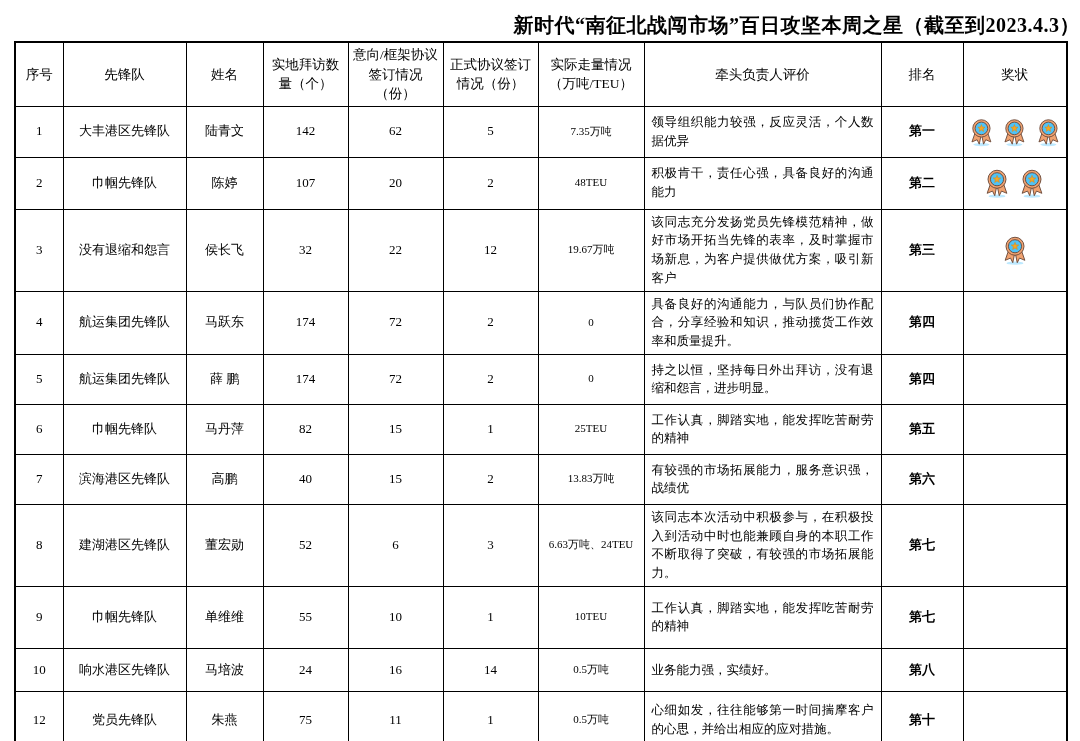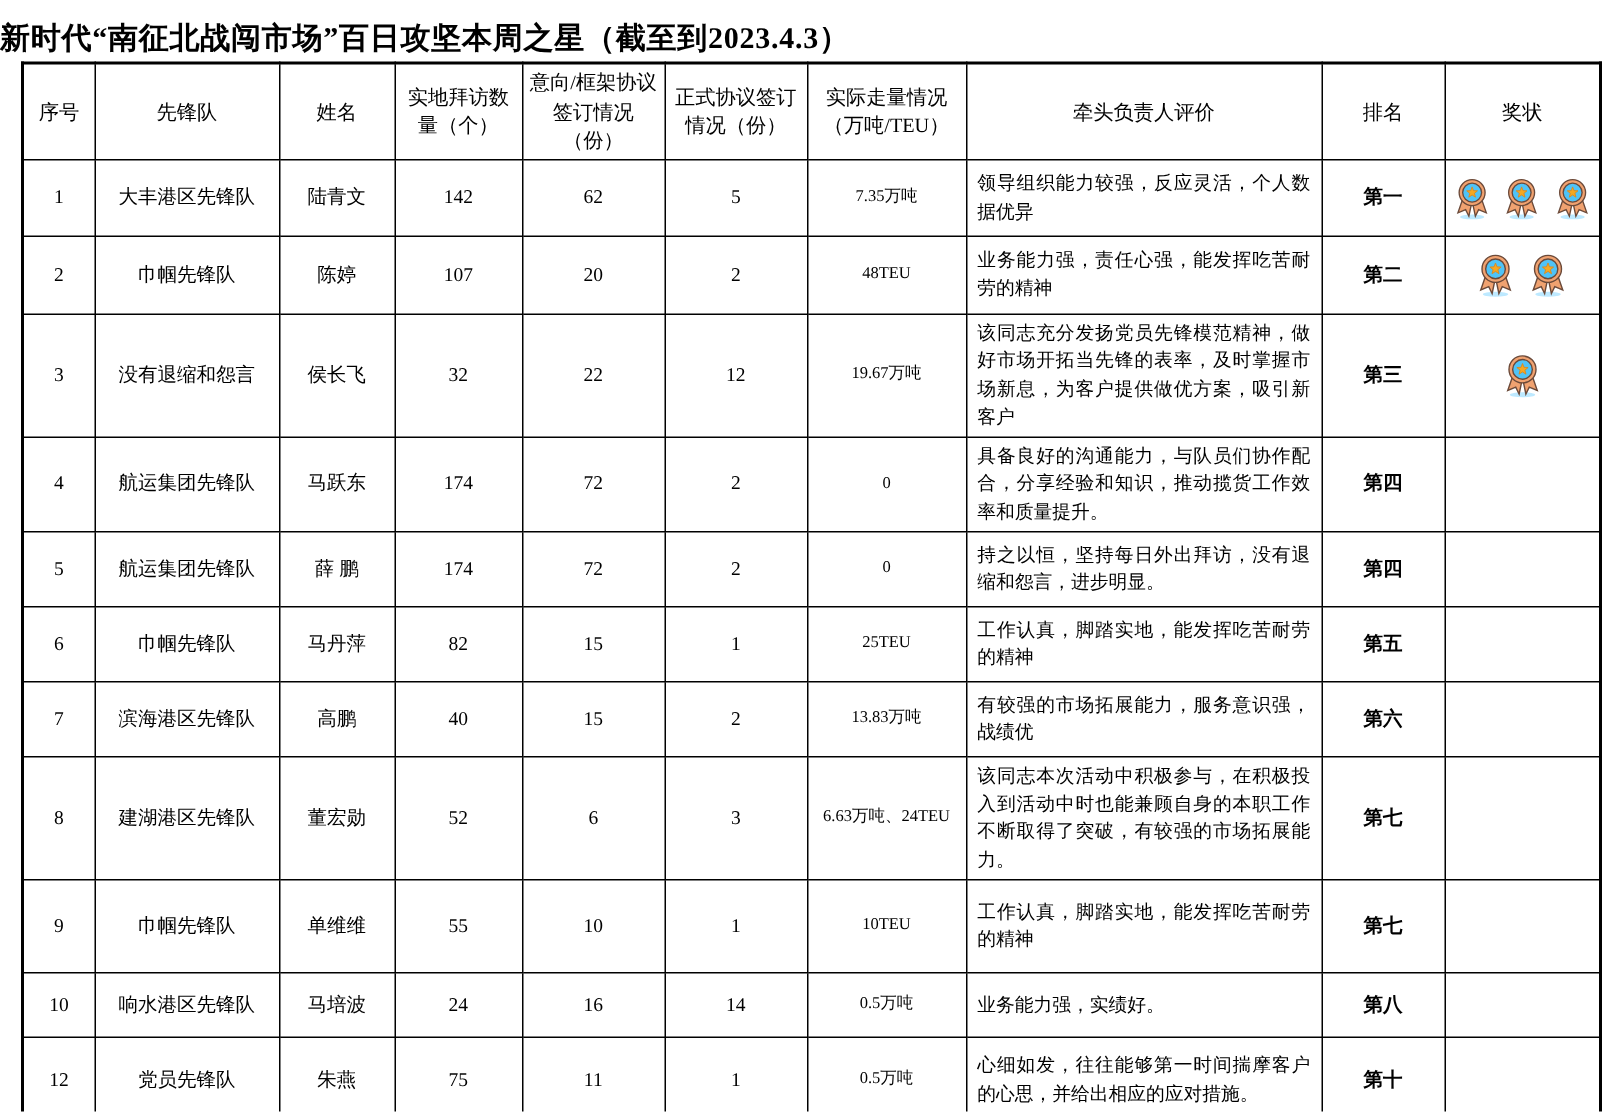--- a/index.html
+++ b/index.html
@@ -10,21 +10,21 @@
     --medal-shadow:#BDE9FF;
     --medal-outline:#6B4A3A;
   }
   *{box-sizing:border-box;margin:0;padding:0;}
   body{
     width:1080px;height:741px;background:#fff;
     font-family:"Liberation Serif","DejaVu Serif",serif;
     color:#000;overflow:hidden;
   }
   .page-title{
-    text-align:left;font-size:20px;font-weight:bold;
+    text-align:right;font-size:20px;font-weight:bold;
     padding-top:12px;height:41px;letter-spacing:.5px;
   }
   table{
     border-collapse:collapse;table-layout:fixed;
     width:1052px;margin-left:14px;
     border:2px solid var(--border);
   }
   th,td{
     border:1px solid var(--border);
     text-align:center;vertical-align:middle;
@@ -115,21 +115,21 @@
         </td>
       </tr>
       <tr style="height: 52px;">
         <td class="c-no">2</td>
         <td class="c-team">巾帼先锋队</td>
         <td class="c-name">陈婷</td>
         <td class="c-visits">107</td>
         <td class="c-intent">20</td>
         <td class="c-formal">2</td>
         <td class="c-volume">48TEU</td>
-        <td class="c-eval">业务能力强，责任心强，能发挥吃苦耐劳的精神</td>
+        <td class="c-eval">积极肯干，责任心强，具备良好的沟通能力</td>
         <td class="c-rank">第二</td>
         <td class="c-medal">
           <div class="medal-wrap">
             <svg class="medal-icon" viewBox="0 0 32 32">
     <ellipse class="m-shadow" cx="16" cy="30" rx="9" ry="1.8"></ellipse>
     <path class="m-ring" d="M10 14 L5.5 27 L11.2 24.6 L13.6 29.5 L16 18 Z"></path>
     <path class="m-ring" d="M22 14 L26.5 27 L20.8 24.6 L18.4 29.5 L16 18 Z"></path>
     <circle class="m-ring" cx="16" cy="12" r="9.6"></circle>
     <circle class="m-circle" cx="16" cy="12" r="7"></circle>
     <polygon class="m-star" points="16,7.8 17.06,10.54 19.99,10.70 17.71,12.56 18.47,15.40 16,13.8 13.53,15.40 14.29,12.56 12.01,10.70 14.94,10.54"></polygon>

